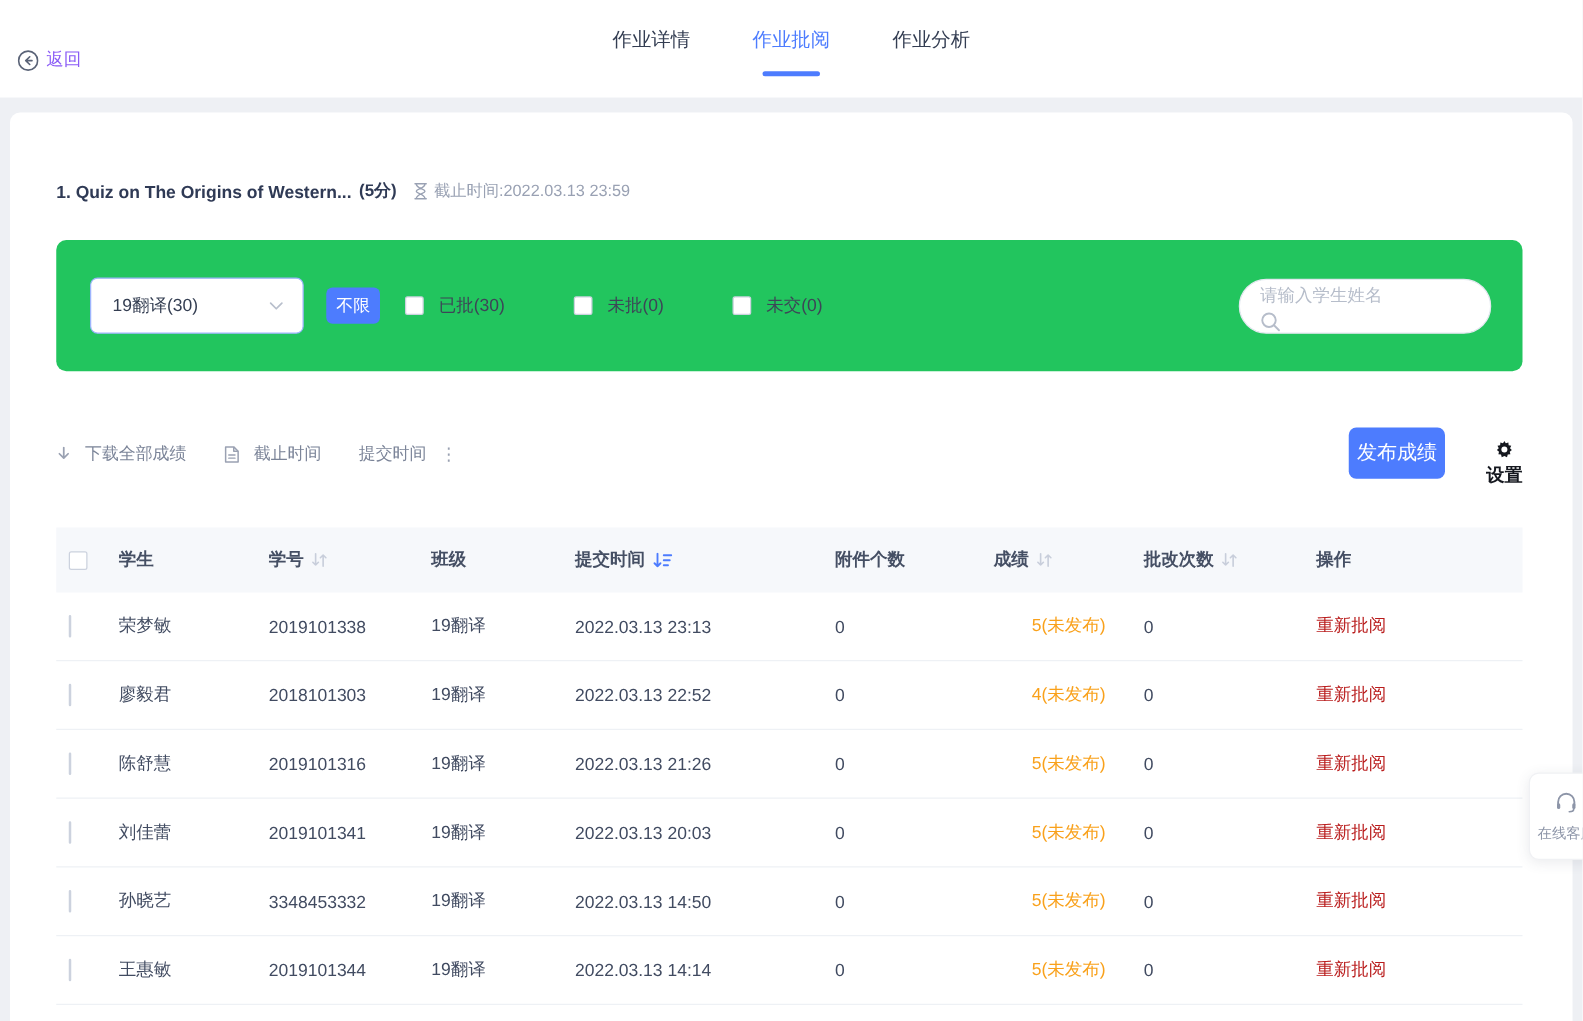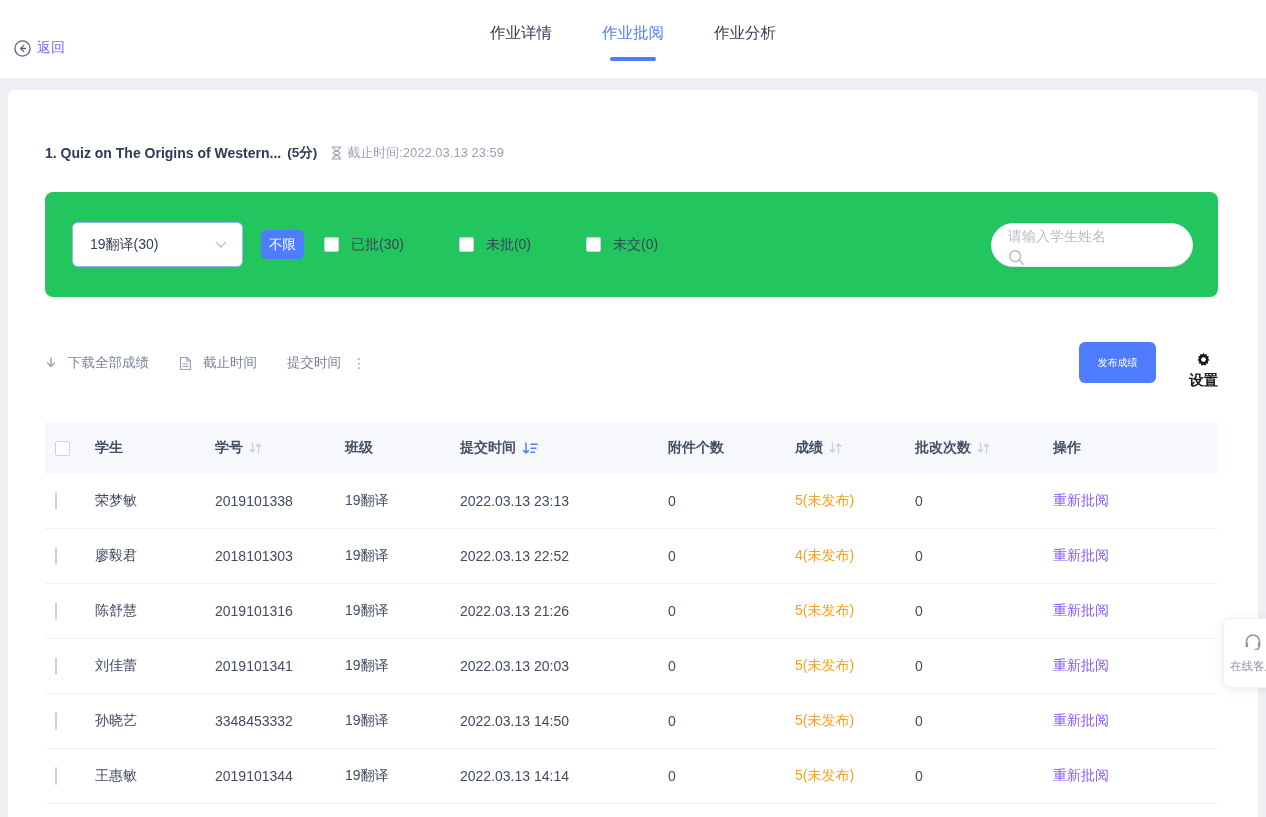--- a/index.html
+++ b/index.html
@@ -82,21 +82,21 @@
 
   
   .action-row { margin-top:45px; height:42px; position:relative; display:flex; align-items:center; }
   .action-link {
     display:flex; align-items:center; gap:11px;
     color:#7b8498; font-size:13.5px; cursor:pointer; margin-right:30px;
   }
   .more-dots { font-size:14px; color:#9aa1b2; letter-spacing:-1px; }
   .btn-publish {
     position:absolute; right:62px; top:0; width:77px; height:41px; border:none;
-    background:#4d7cfe; color:#fff; font-size:10px; border-radius:6px; cursor:pointer;
+    background:#4d7cfe; color:#fff; font-size:16px; border-radius:6px; cursor:pointer;
     font-family:inherit;
   }
   .settings-link {
     position:absolute; right:0; top:10px;
     display:flex; align-items:center; gap:4px;
     color:#15181f; font-weight:700; font-size:14.5px; cursor:pointer;flex-direction:column;
   }
 
   
   .table { margin-top:38px; }
@@ -105,22 +105,22 @@
     grid-template-columns:50px 120px 130px 115px 208px 127px 120px 138px 1fr;
     align-items:center;
   }
   .thead {
     height:52px; background:#f6f8fb;
     font-size:14px; color:#454f64; font-weight:700;
   }
   .th { display:flex; align-items:center; gap:6px; }
   .col-check { padding-left:10px; }
   .tr { height:55px; border-bottom:1px solid #eef1f5; font-size:14px; color:#414b61; }
-  .score-cell { color:#f9a11b; }
-  .link-review { color:#8b5cf6; cursor:pointer; }
+  .score-cell { color:#f9a11b;text-align:center; }
+  .link-review { color:#b91c1c; cursor:pointer; }
 
   
   .cs-widget {
     position:absolute; left:1223px; top:618px; width:60px; height:70px;
     background:#fff; border:1px solid #f0f1f4; border-radius:8px;
     box-shadow:0 2px 10px rgba(60,70,90,0.10);
     display:flex; flex-direction:column; align-items:center; justify-content:center; gap:7px;
     z-index:5; cursor:pointer;
   }
   .cs-widget .cs-label { font-size:11.5px; color:#8d95a8; white-space:nowrap; }

